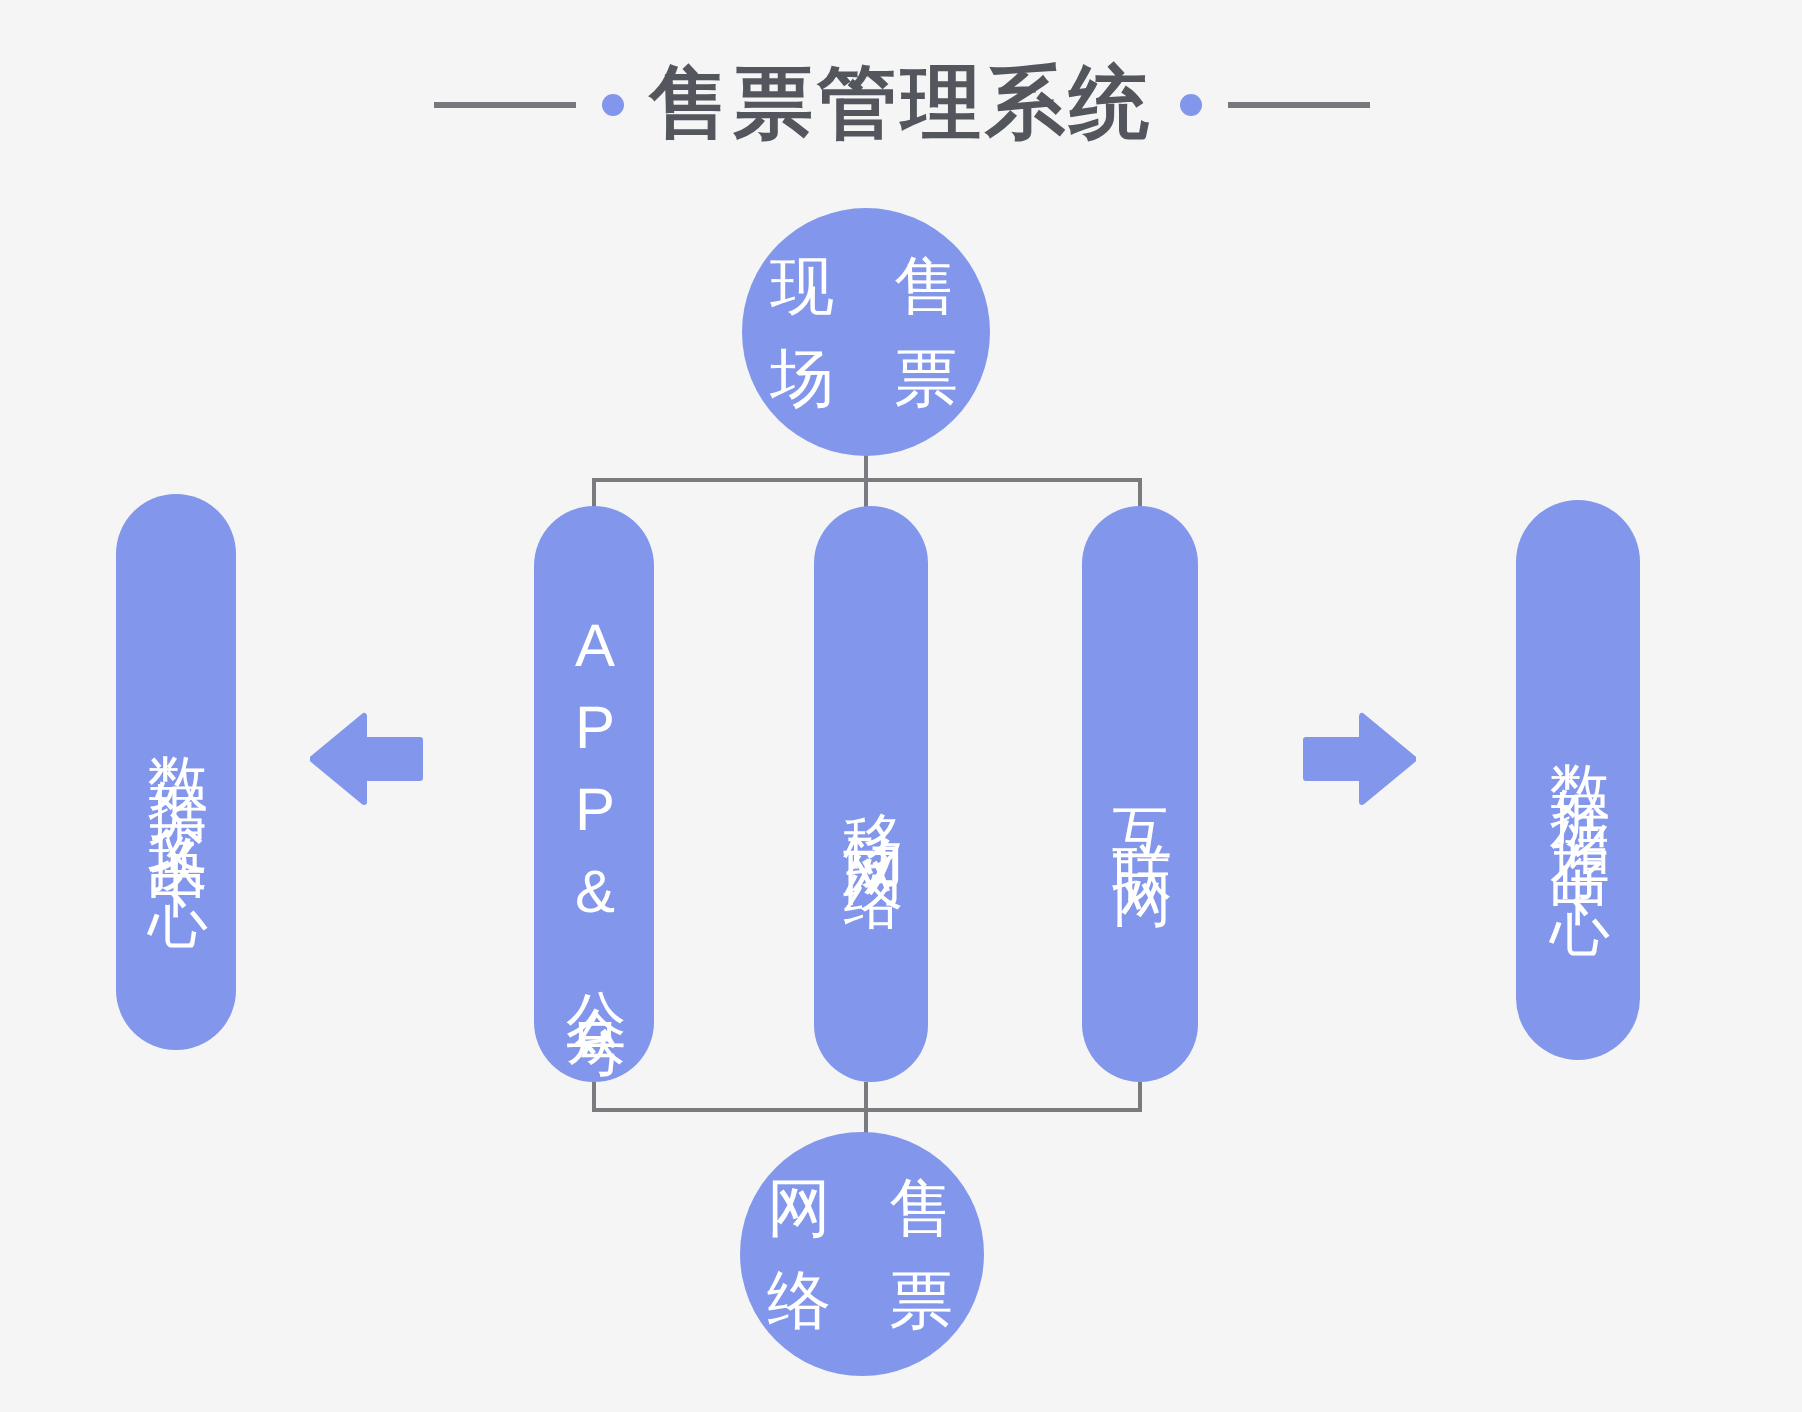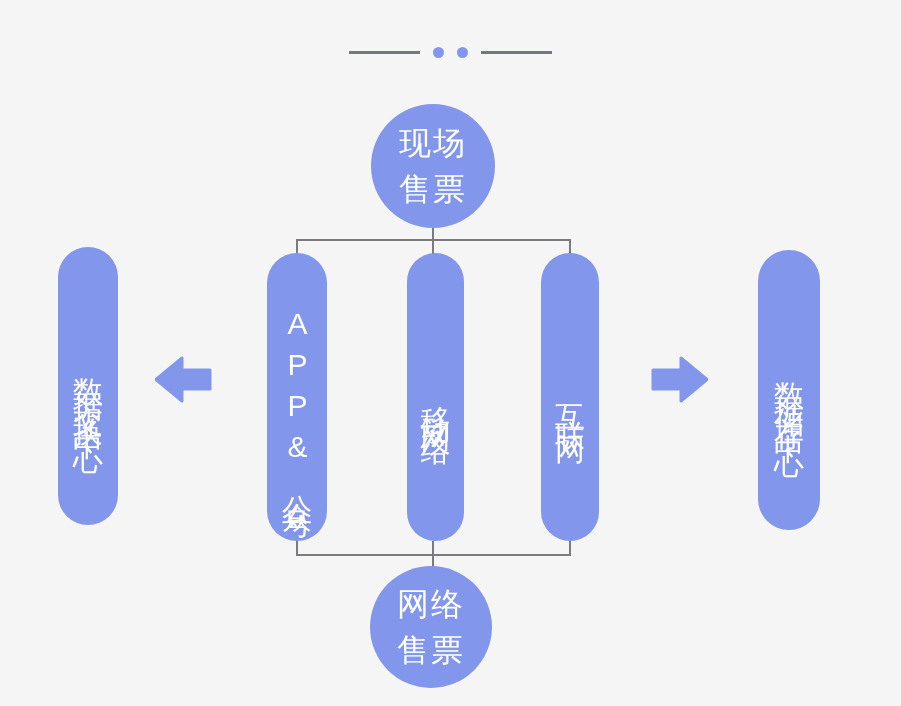--- a/index.html
+++ b/index.html
@@ -57,25 +57,26 @@
   .node {
     position: absolute;
     background: #8296eb;
     color: #ffffff;
     display: flex;
     align-items: center;
     justify-content: center;
   }
   .circle-node {
     border-radius: 50%;
-    flex-direction: column;
+    flex-direction: row;
     font-size: 32px;
     line-height: 46px;
     letter-spacing: 2px;
     text-align: center;
+    justify-content: space-between;
   }
   .pill-node {
     border-radius: 31px;
   }
   .vtext {
     writing-mode: vertical-rl;
     text-orientation: upright;
     font-size: 30px;
     line-height: 1;
     white-space: nowrap;
@@ -93,20 +94,21 @@
   }
 </style>
 </head>
 <body>
 
 <div class="canvas">
 
   <div class="title-row">
     <div class="title-dash"></div>
     <div class="title-dot"></div>
+    <div class="title-text">售票管理系统</div>
     <div class="title-dot"></div>
     <div class="title-dash"></div>
   </div>
 
   <div class="conn" style="left:432px; top:224px; width:2px; height:17px;"></div>
   <div class="conn" style="left:296px; top:239px; width:275px; height:2px;"></div>
   <div class="conn" style="left:296px; top:240px; width:2px; height:14px;"></div>
   <div class="conn" style="left:432px; top:240px; width:2px; height:14px;"></div>
   <div class="conn" style="left:569px; top:240px; width:2px; height:14px;"></div>
 

